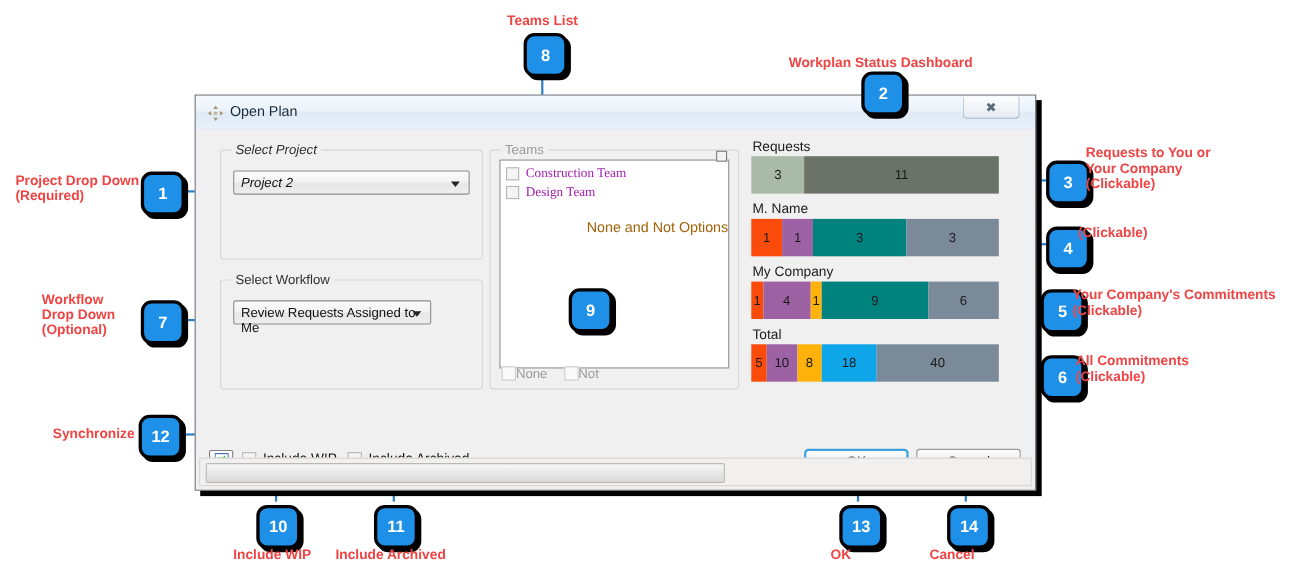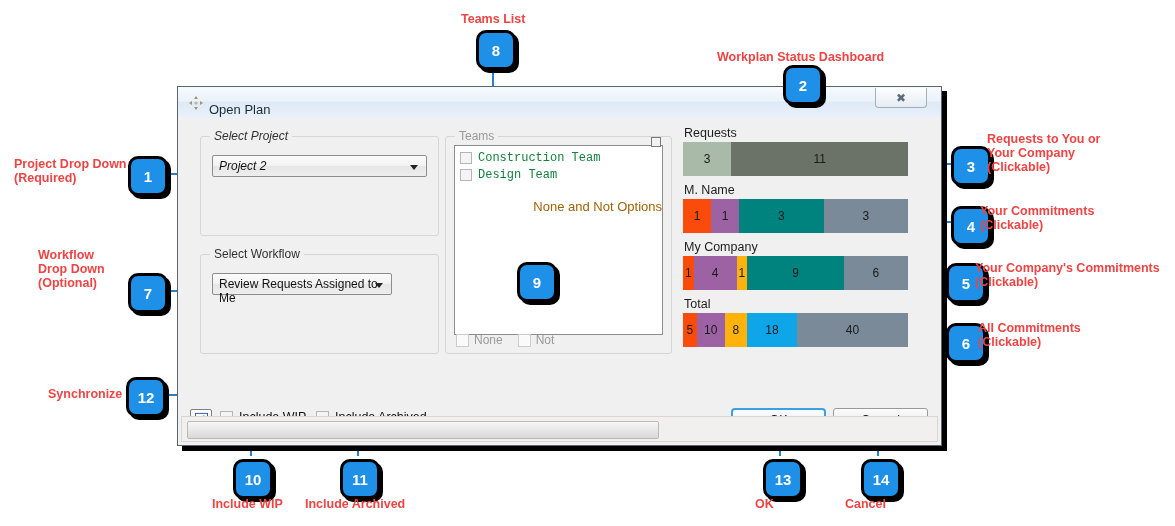--- a/index.html
+++ b/index.html
@@ -33,21 +33,21 @@
     box-shadow:5px 5px 0 rgba(0,0,0,1);
     z-index:30;
     box-sizing:border-box;
   }
   .titlebar{
     height:31px;position:relative;
     background:linear-gradient(to bottom,#f6fafd 0%,#eaf2fa 45%,#dfeaf6 50%,#e9f1fa 100%);
     border-bottom:1px solid #cfd8e2;
   }
   .titletext{
-    position:absolute;left:31px;top:15px;font-size:13px;color:#1a2a3a;
+    position:absolute;left:31px;top:6px;font-size:13px;color:#1a2a3a;
     font-family:"Liberation Sans", sans-serif;
   }
   .appicon{
     position:absolute;left:11px;top:9px;width:14px;height:14px;
   }
   .closebtn{
     position:absolute;right:14px;top:1px;width:50px;height:19px;
     background:linear-gradient(to bottom,#fdfefe,#e6ecf3);
     border:1px solid #9fb0c0;border-top:none;
     border-radius:0 0 4px 4px;
@@ -84,34 +84,34 @@
   
   .teamspanel{
     position:absolute;left:8px;top:8px;right:8px;height:190px;
     background:#ffffff;border:1px solid #8d8d8d;box-sizing:border-box;
   }
   .minisq{
     position:absolute;right:3px;top:0px;width:8px;height:8px;
     border:1px solid #7a7a7a;background:#f3f3f3;
   }
   .titem{
-    position:relative;height:17px;padding-left:5px;font-size:12px;color:#15803d;
+    position:relative;height:17px;padding-left:5px;font-size:12px;color:#a21caf;
     display:flex;align-items:center;gap:6px;
-    font-family:Liberation Mono, monospace;
+    font-family:Liberation Serif, serif;
   }
   .cbx{
     width:12px;height:12px;border:1px solid #b5b5b5;background:#f4f4f4;
     display:inline-block;box-sizing:border-box;flex:none;
   }
   .cbx.lite{border-color:#cbcbcb;background:#fafafa;}
   .nonenot{
     position:absolute;left:10px;bottom:6px;display:flex;align-items:center;gap:7px;
     font-size:12px;color:#9a9a9a;font-family:"Liberation Sans", sans-serif;
   }
-  .nonenot .grp{display:flex;align-items:flex-end;gap:5px;}
+  .nonenot .grp{display:flex;align-items:flex-start;}
   .nonenot .cbx{width:13px;height:13px;}
   .listnote{
     position:absolute;left:0;right:0;top:53px;text-align:right;
     font-size:13px;color:#a16207;font-family:"Liberation Sans", sans-serif;
   }
 
   
   .dash{position:absolute;left:505px;top:8px;width:225px;}
   .rowlabel{font-size:12.5px;color:#1c1c1c;margin:0 0 2px 1px;font-family:"Liberation Sans", sans-serif;}
   .bar{display:flex;height:34px;width:225px;margin-bottom:7px;}
@@ -194,41 +194,40 @@
 <div class="calloutlabel" style="left:987px;top:132px;width:166px;">
   <div>Requests to You or</div>
   <div>Your Company</div>
   <div>(Clickable)</div>
 </div>
 
 <div class="bubble" style="left:951px;top:206px;">
     <span>4</span>
   </div>
 <div class="calloutlabel" style="left:980px;top:204px;width:182px;">
-  <div>Your Commitments</div>
   <div>(Clickable)</div>
 </div>
 
 <div class="bubble" style="left:946px;top:263px;">
     <span>5</span>
   </div>
 <div class="calloutlabel" style="left:975px;top:261px;width:196px;">
   <div>Your Company's Commitments</div>
   <div>(Clickable)</div>
 </div>
 
 <div class="bubble" style="left:946px;top:323px;">
     <span>6</span>
   </div>
 <div class="calloutlabel" style="left:978px;top:321px;width:176px;">
   <div>All Commitments</div>
   <div>(Clickable)</div>
 </div>
 
-<div class="calloutlabel" style="left:38px;top:248px;width:110px;">
+<div class="calloutlabel" style="left:38px;top:265px;width:110px;">
   <div>Workflow</div>
   <div>Drop Down</div>
   <div>(Optional)</div>
 </div>
 <div class="bubble" style="left:128px;top:273px;">
     <span>7</span>
   </div>
 
 <div class="calloutlabel" style="left:461px;top:12px;">
   <span>Teams List</span>

